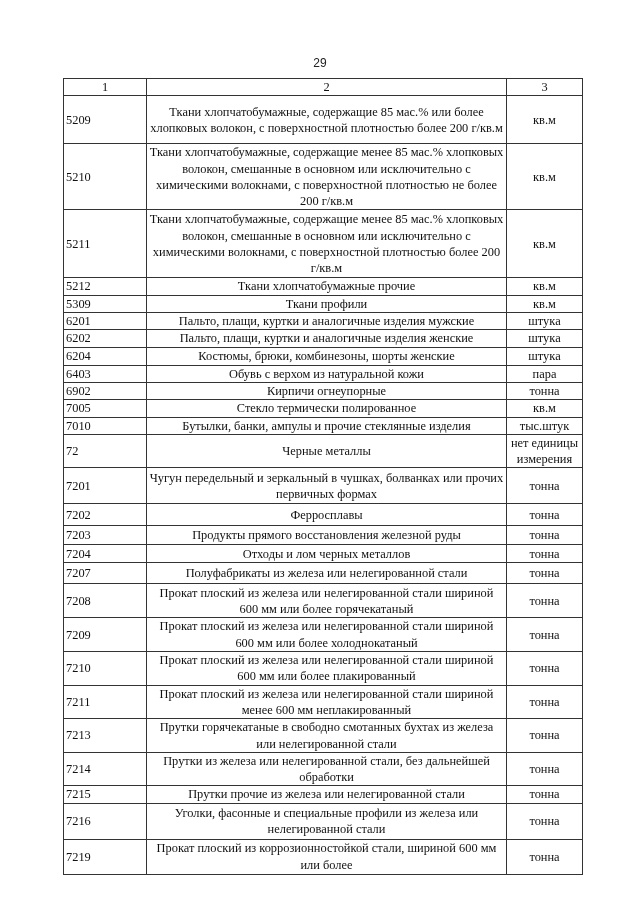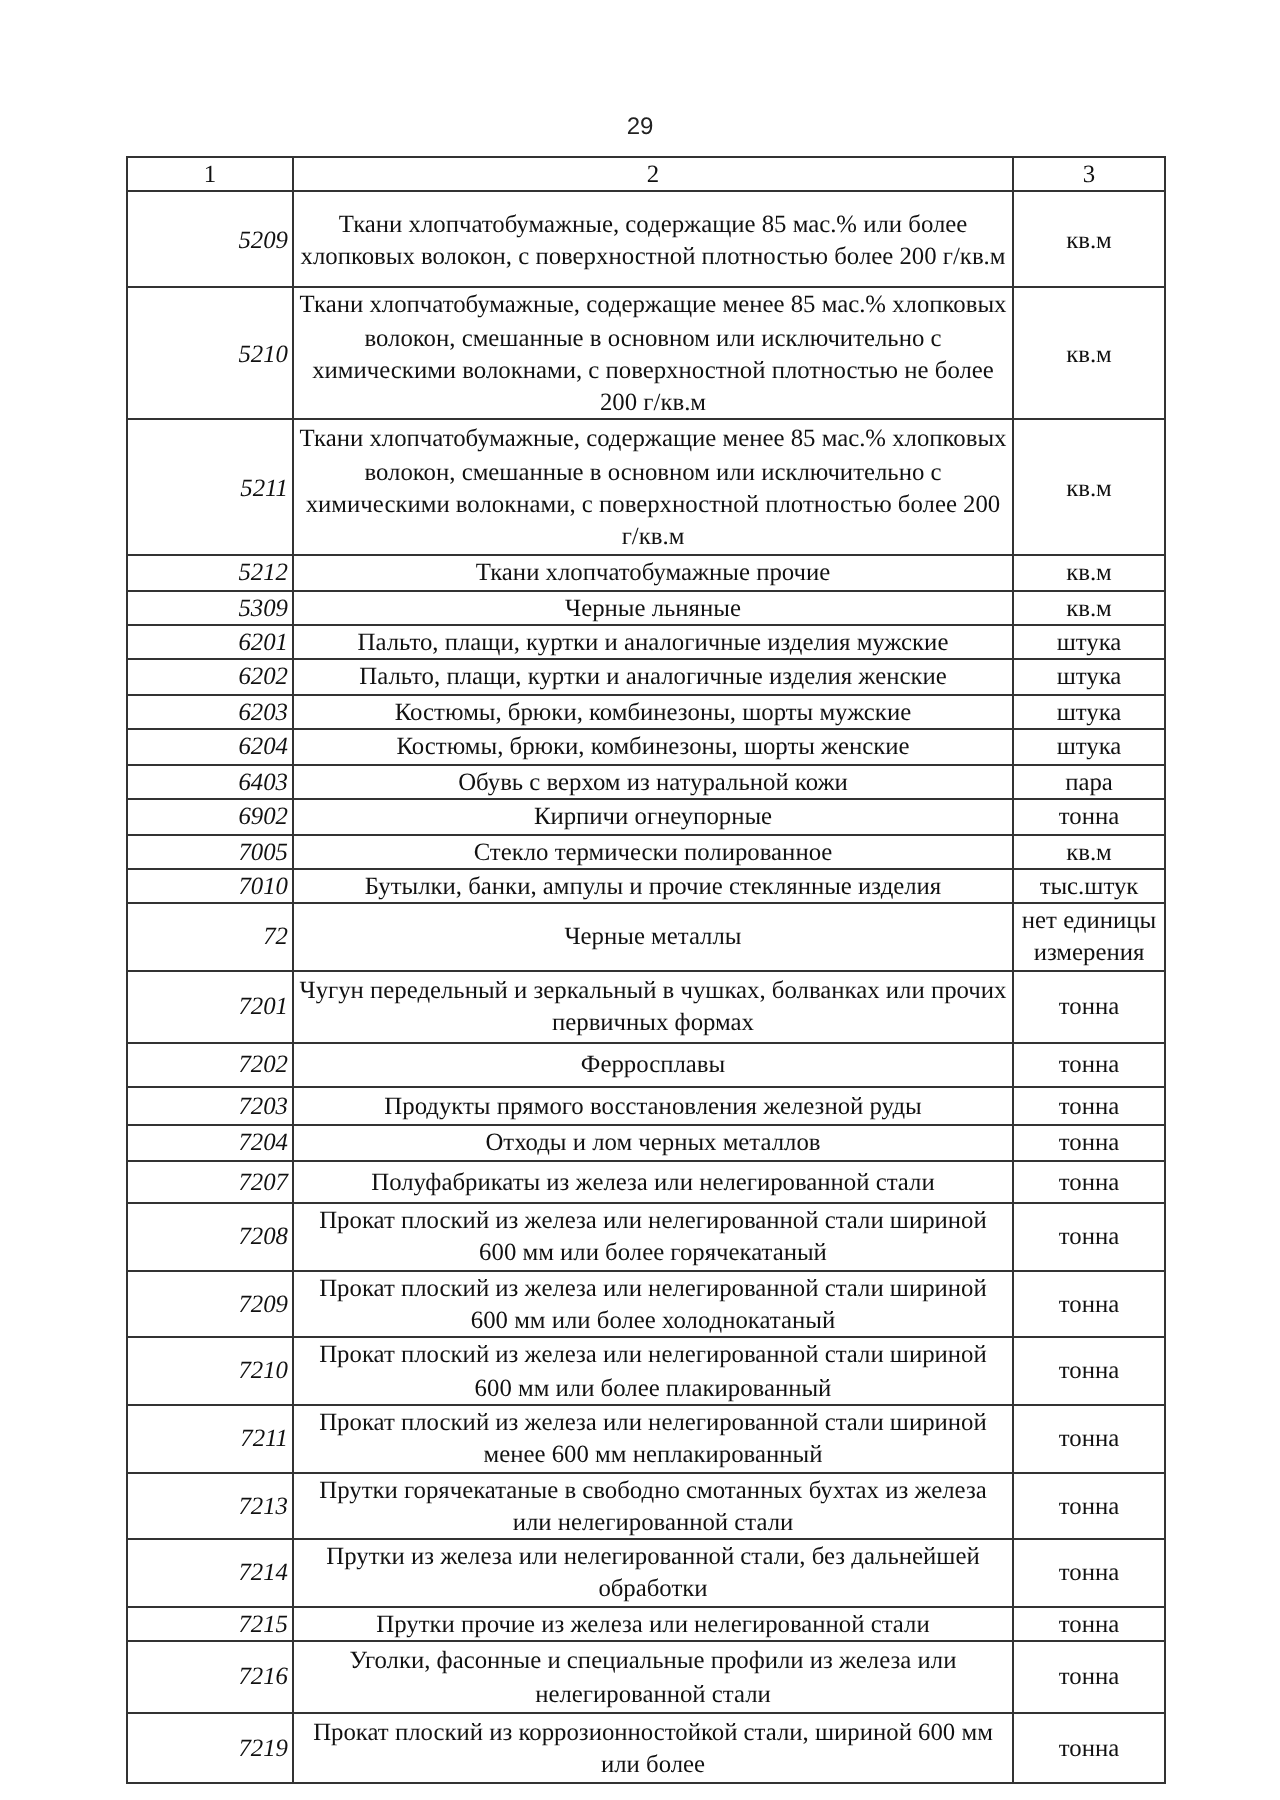--- a/index.html
+++ b/index.html
@@ -3,21 +3,21 @@
 <meta charset="utf-8">
 <style>
   html, body { margin: 0; padding: 0; background: #ffffff; }
   body { width: 640px; height: 900px; position: relative; overflow: hidden;
          font-family: "Liberation Serif", "DejaVu Serif", serif; color: #111; }
   .page-number { position: absolute; top: 56px; left: 0; width: 640px; text-align: center;
                  font-family: "Liberation Sans", "DejaVu Sans", sans-serif; font-size: 12px; color: #222; }
   table.tbl { position: absolute; left: 63px; top: 78px; width: 519px; border-collapse: collapse; table-layout: fixed; }
   table.tbl td { border: 1px solid #333; padding: 0 2px; font-size: 12.4px; line-height: 16.3px; vertical-align: middle; }
   col.c1 { width: 83px; } col.c2 { width: 360px; } col.c3 { width: 76px; }
-  td.code { text-align: right; padding-left: 1px; font-style: italic; }
+  td.code { text-align: left; padding-left: 1px; }
   td.desc { text-align: center; }
   td.unit { text-align: center; font-size: 11.5px; }
   tr.hdr td { text-align: center; height: 15px; }
 </style>
 </head>
 <body>
 
 <div class="page-number">29</div>
 
 <table class="tbl">
@@ -47,36 +47,31 @@
         <td class="desc">Ткани хлопчатобумажные, содержащие менее 85 мас.% хлопковых волокон, смешанные в основном или исключительно с химическими волокнами, с поверхностной плотностью более 200 г/кв.м</td>
         <td class="unit">кв.м</td>
       </tr>
       <tr style="height: 16px;">
         <td class="code">5212</td>
         <td class="desc">Ткани хлопчатобумажные прочие</td>
         <td class="unit">кв.м</td>
       </tr>
       <tr style="height: 16px;">
         <td class="code">5309</td>
-        <td class="desc">Черные льняные</td>
+        <td class="desc">Ткани профили</td>
         <td class="unit">кв.м</td>
       </tr>
       <tr style="height: 16px;">
         <td class="code">6201</td>
         <td class="desc">Пальто, плащи, куртки и аналогичные изделия мужские</td>
         <td class="unit">штука</td>
       </tr>
       <tr style="height: 17px; margin-top: 13px;">
         <td class="code">6202</td>
         <td class="desc">Пальто, плащи, куртки и аналогичные изделия женские</td>
-        <td class="unit">штука</td>
-      </tr>
-      <tr style="height: 16px;">
-        <td class="code">6203</td>
-        <td class="desc">Костюмы, брюки, комбинезоны, шорты мужские</td>
         <td class="unit">штука</td>
       </tr>
       <tr style="height: 18px;">
         <td class="code">6204</td>
         <td class="desc">Костюмы, брюки, комбинезоны, шорты женские</td>
         <td class="unit">штука</td>
       </tr>
       <tr style="height: 16px;">
         <td class="code">6403</td>
         <td class="desc">Обувь с верхом из натуральной кожи</td>

